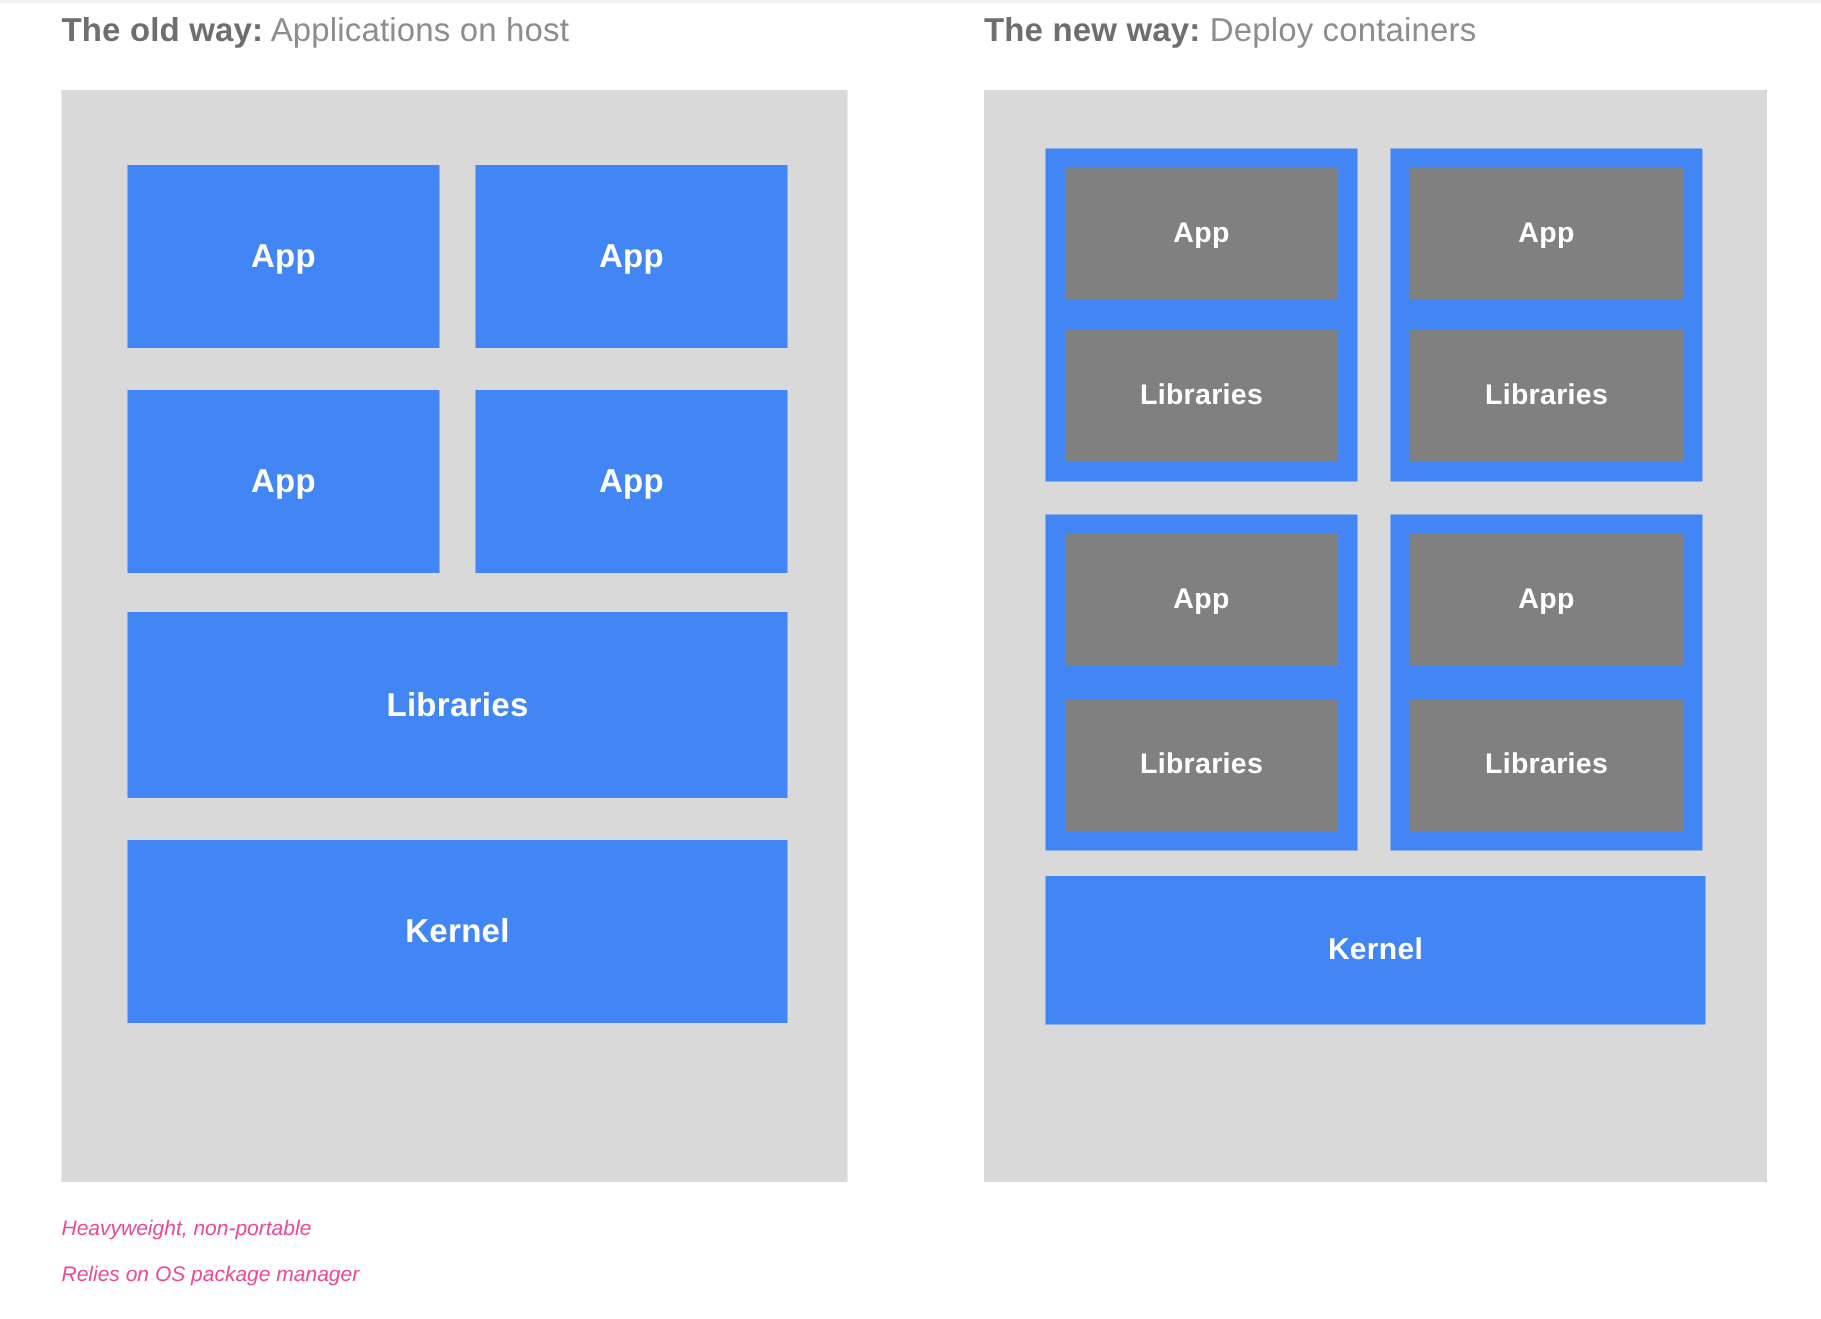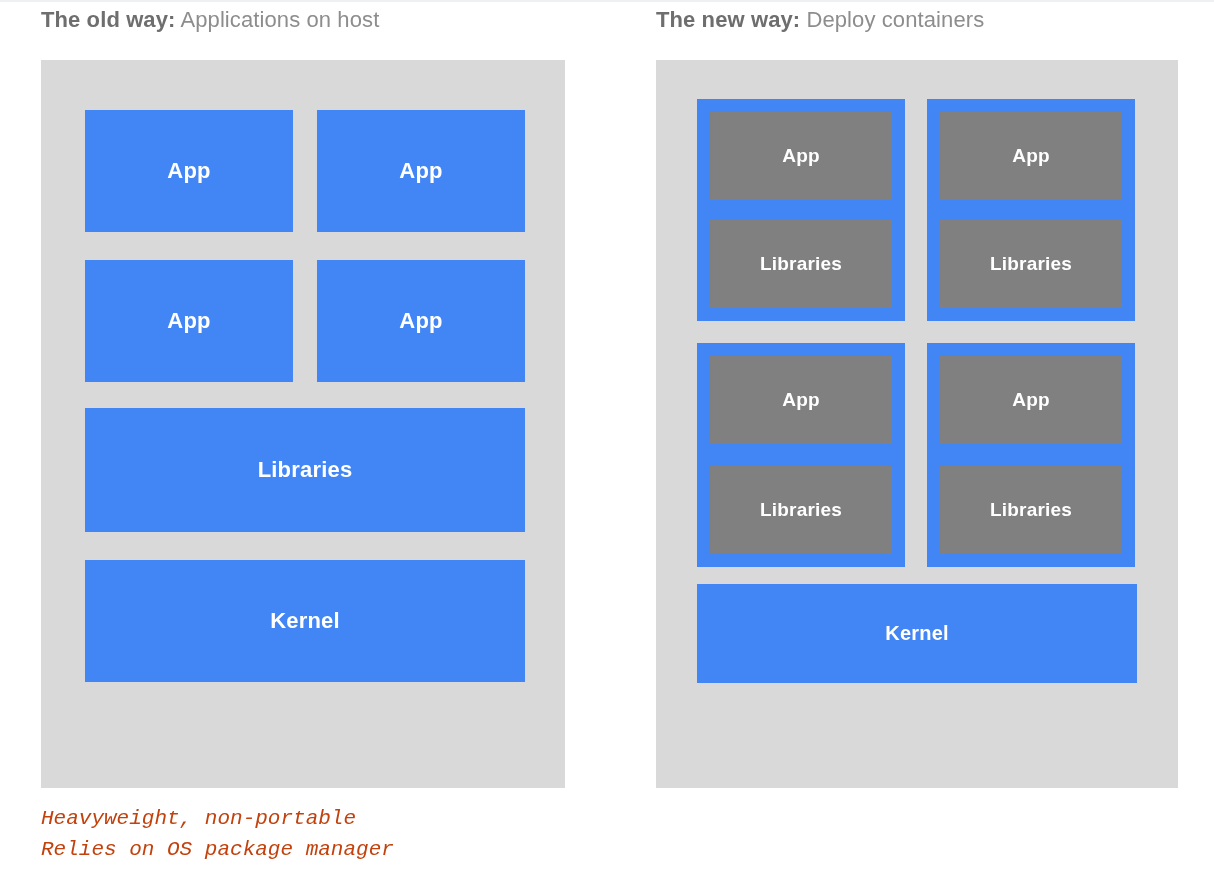--- a/index.html
+++ b/index.html
@@ -107,25 +107,24 @@
   .rp-c3 { left: 697px;  top: 343px; width: 208px; height: 224px; }
   .rp-c4 { left: 927px;  top: 343px; width: 208px; height: 224px; }
 
   .rp-kernel { left: 697px; top: 584px; width: 440px; height: 99px; }
   .rp-kernel > .label { font-size: 20px; }
 
   
   .caption {
     position: absolute;
     font-style: italic;
-    font-size: 21px;
+    font-size: 14px;
     line-height: 31px;
-    color: #c2410c;
+    color: #ec4899;
     white-space: pre-line;
-    font-family: Liberation Mono, monospace;
   }
   .caption.left-caption  { left: 41px;  top: 803px; }
   .caption.right-caption { left: 656px; top: 803px; }
 </style>
 </head>
 <body>
 
 <div class="top-rule"></div>
 
 <div class="slide">

